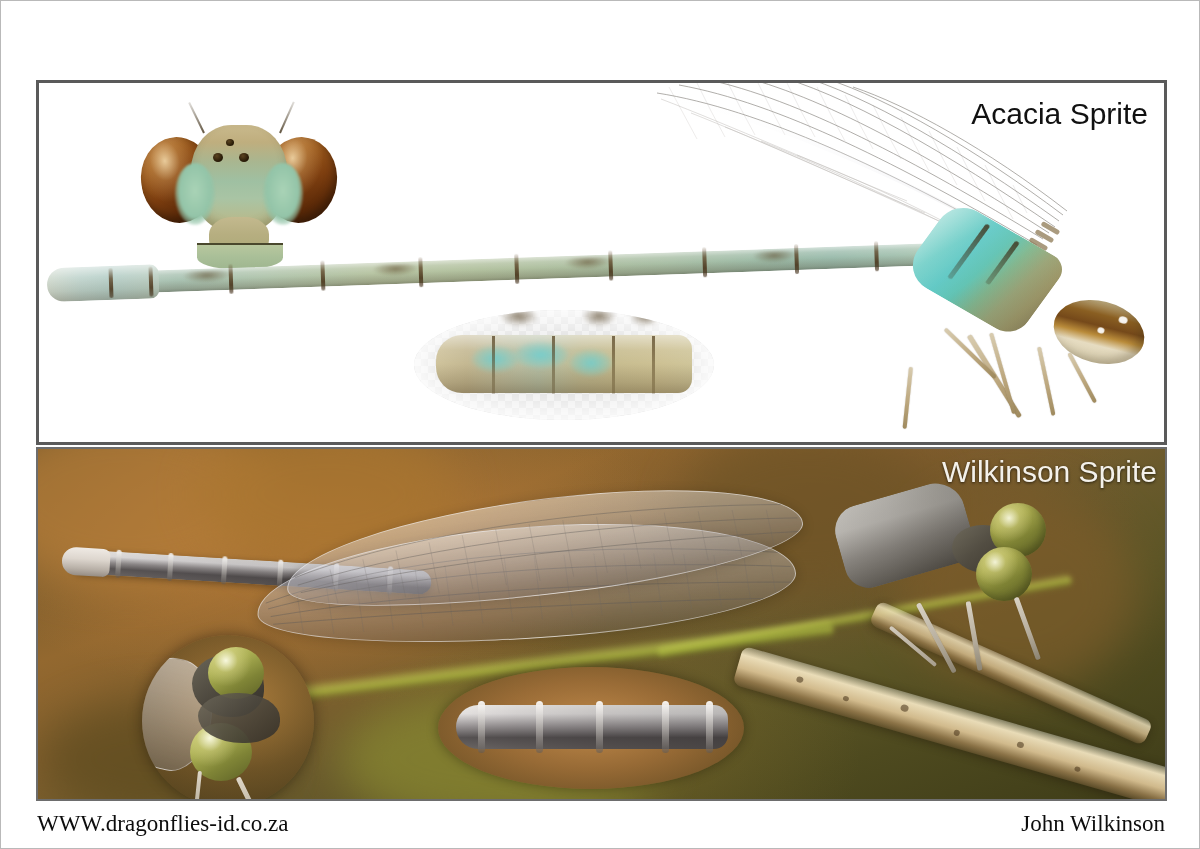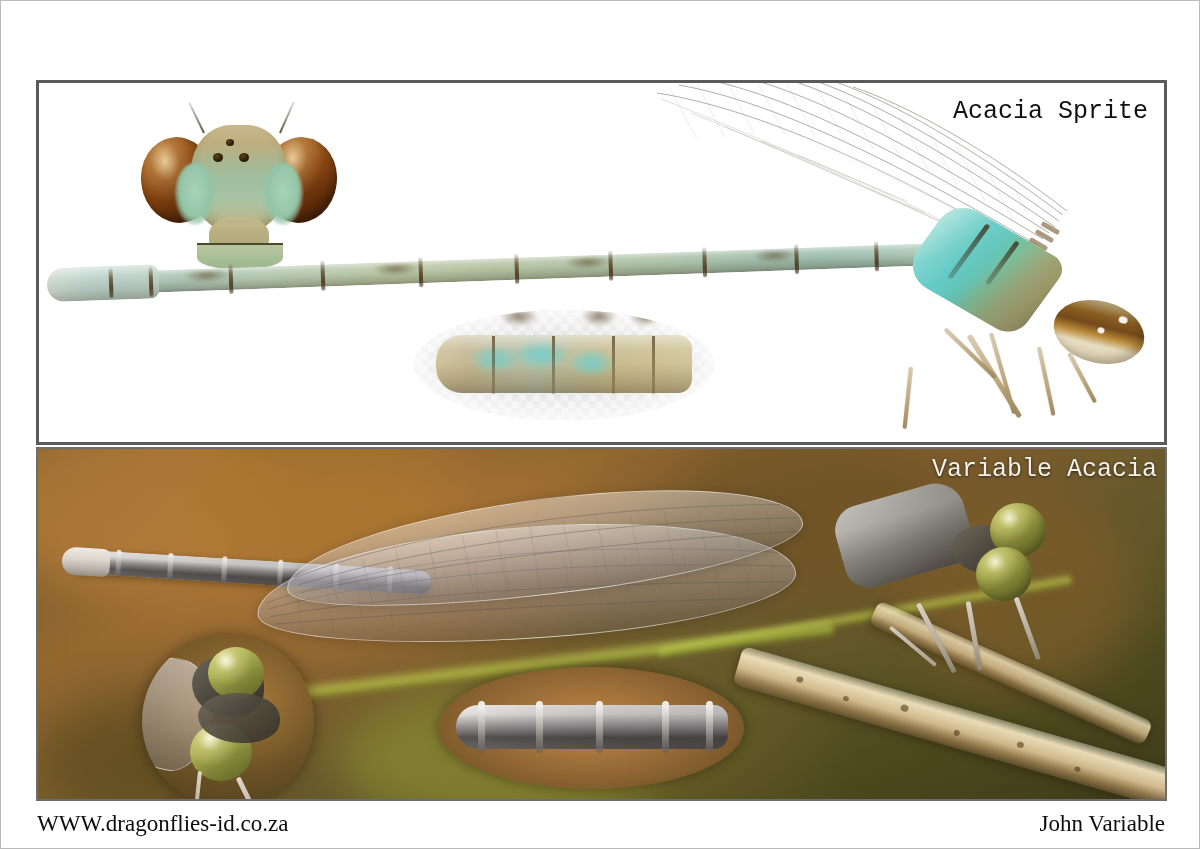--- a/index.html
+++ b/index.html
@@ -58,22 +58,22 @@
   .panel-bottom {
     left: 35px;
     top: 446px;
     width: 1131px;
     height: 354px;
     border: 2px solid #6d6d6d;
   }
 
   .panel-label {
     position: absolute;
-    font-family: Liberation Mono, monospace;
-    font-size: 25px;
+    font-family: Liberation Sans, sans-serif;
+    font-size: 30px;
     line-height: 1;
     white-space: nowrap;
     z-index: 40;
     text-align: right;
   }
   .label-top {
     right: 16px;
     top: 16px;
     color: #111111;
   }
@@ -902,21 +902,21 @@
         <div class="ob-abd"></div>
         <div class="ob-ring" style="left:40px;"></div>
         <div class="ob-ring" style="left:98px;"></div>
         <div class="ob-ring" style="left:158px;"></div>
         <div class="ob-ring" style="left:224px;"></div>
         <div class="ob-ring" style="left:268px;"></div>
       </div>
 
     </div>
 
-    <div class="panel-label label-bottom">Variable Acacia</div>
+    <div class="panel-label label-bottom">Wilkinson Sprite</div>
   </div>
 
   <div class="footer">
     <div class="footer-text footer-site">WWW.dragonflies-id.co.za</div>
-    <div class="footer-text footer-author">John Variable</div>
+    <div class="footer-text footer-author">John Wilkinson</div>
   </div>
 
 </div>
 
 </body></html>

